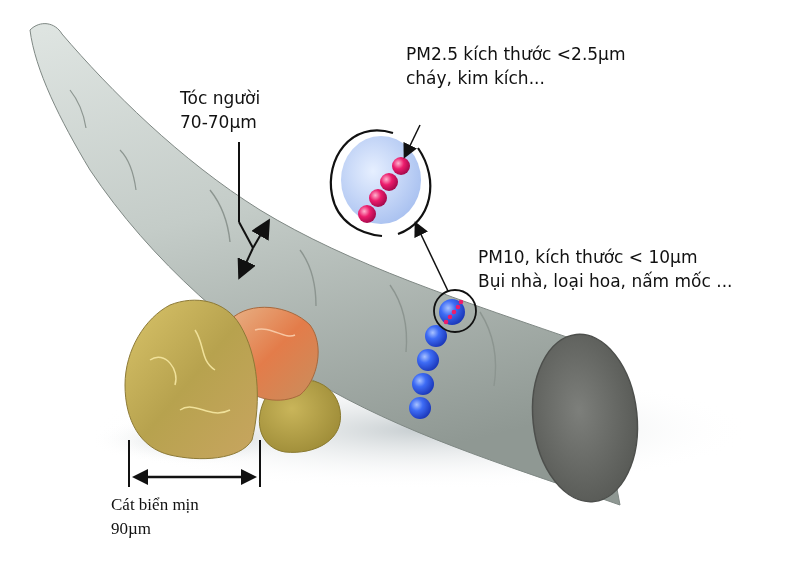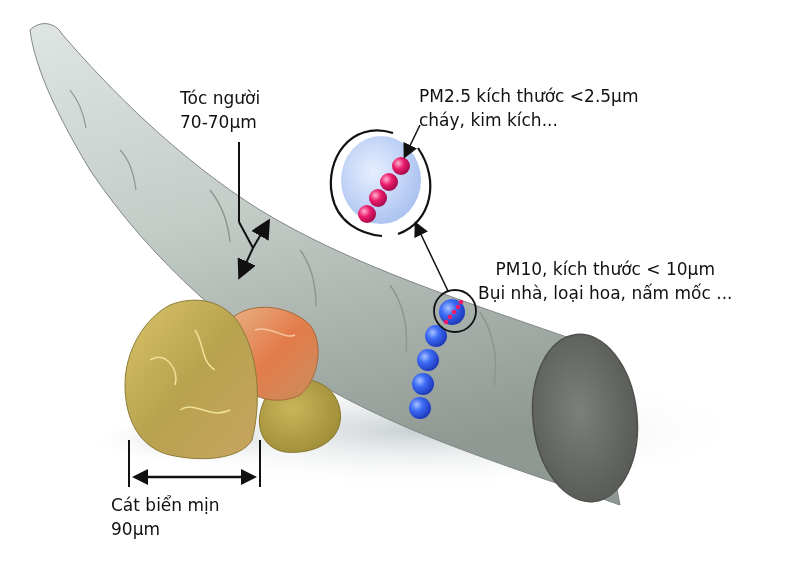--- a/index.html
+++ b/index.html
@@ -2,23 +2,23 @@
 <html><head>
 <meta charset="utf-8">
 <style>
   html, body { margin: 0; padding: 0; background: #ffffff; }
   body { width: 800px; height: 576px; position: relative; overflow: hidden;
          font-family: "DejaVu Sans", "Liberation Sans", sans-serif; }
   .stage { position: absolute; left: 0; top: 0; width: 800px; height: 576px; }
   .label { position: absolute; color: #111111; font-size: 17px; line-height: 24px; white-space: nowrap; }
   .label div { white-space: nowrap; }
   #lbl-hair { left: 180px; top: 86px; }
-  #lbl-pm25 { left: 419px; top: 42px; margin-top: 42px; }
-  #lbl-pm10 { left: 478px; top: 257px; text-align: center; }
-  #lbl-sand { left: 111px; top: 493px; }
+  #lbl-pm25 { left: 406px; top: 42px; }
+  #lbl-pm10 { left: 478px; top: 245px; }
+  #lbl-sand { left: 111px; top: 493px; font-family: Liberation Serif, serif; }
   svg.art { position: absolute; left: 0; top: 0; }
 </style>
 </head>
 <body>
 
 <div class="stage">
 
   <svg class="art" width="800" height="576" viewBox="0 0 800 576">
     <defs>
       <linearGradient id="hairGrad" x1="0" y1="0" x2="0.3" y2="1">

